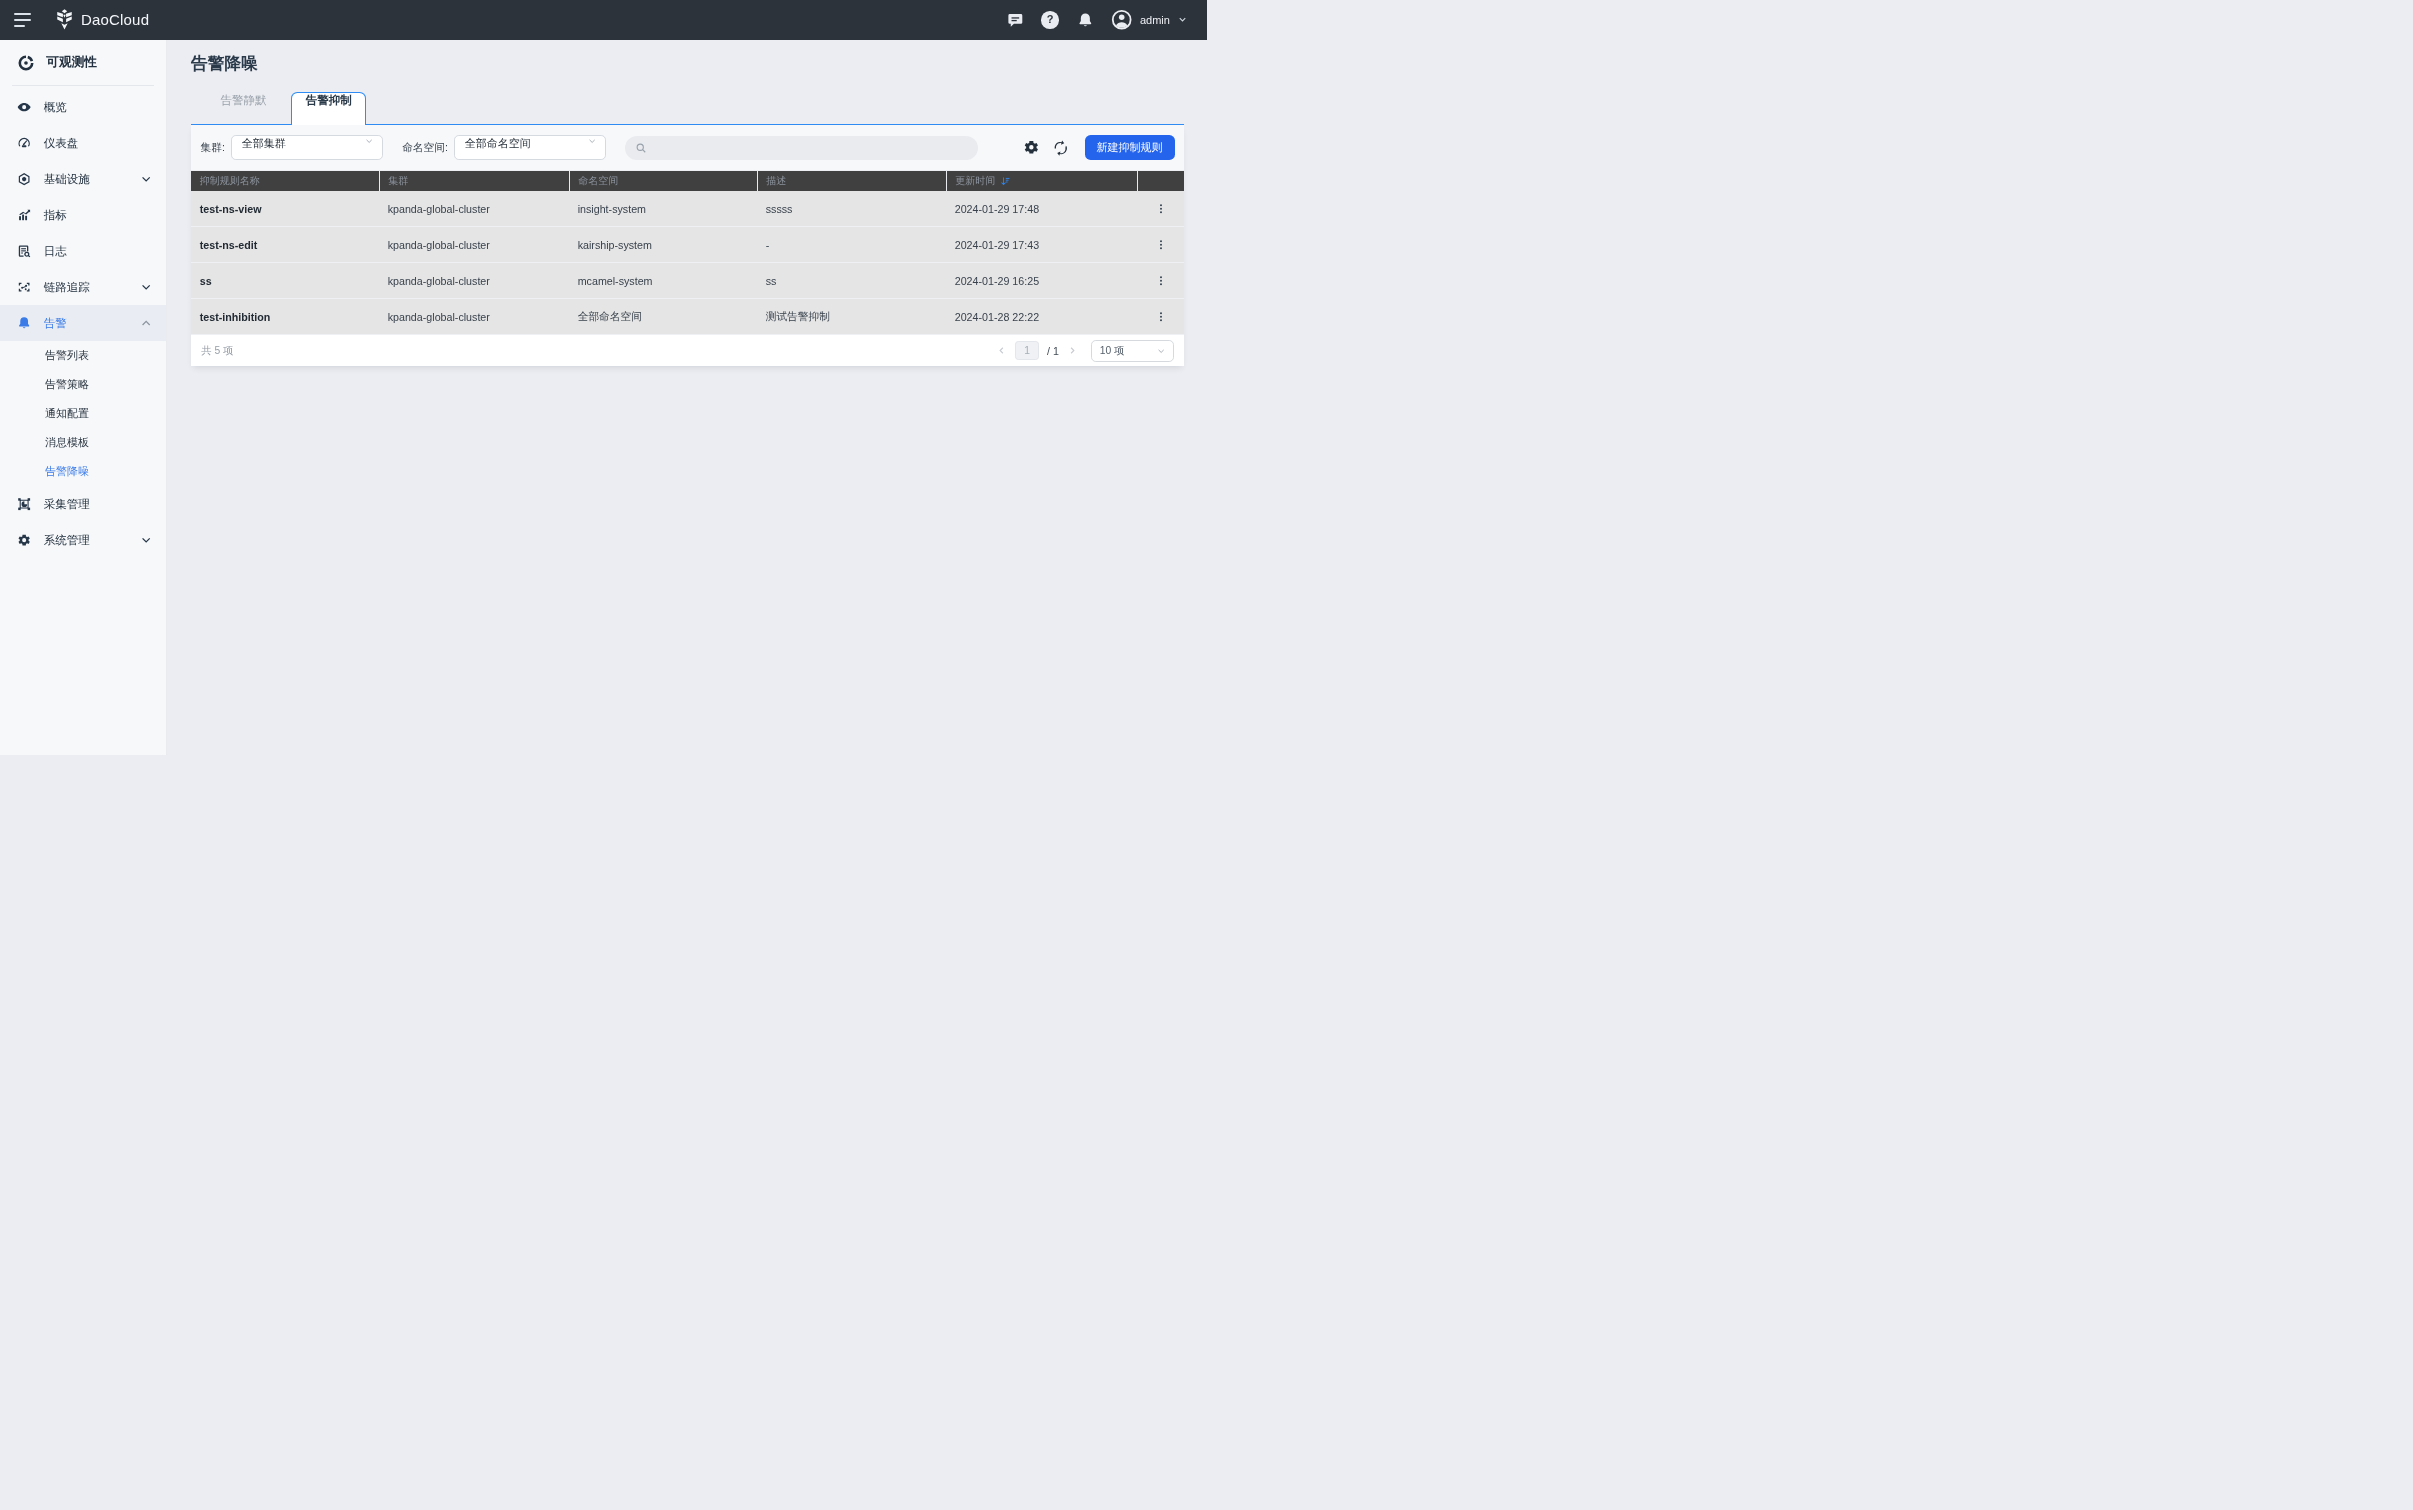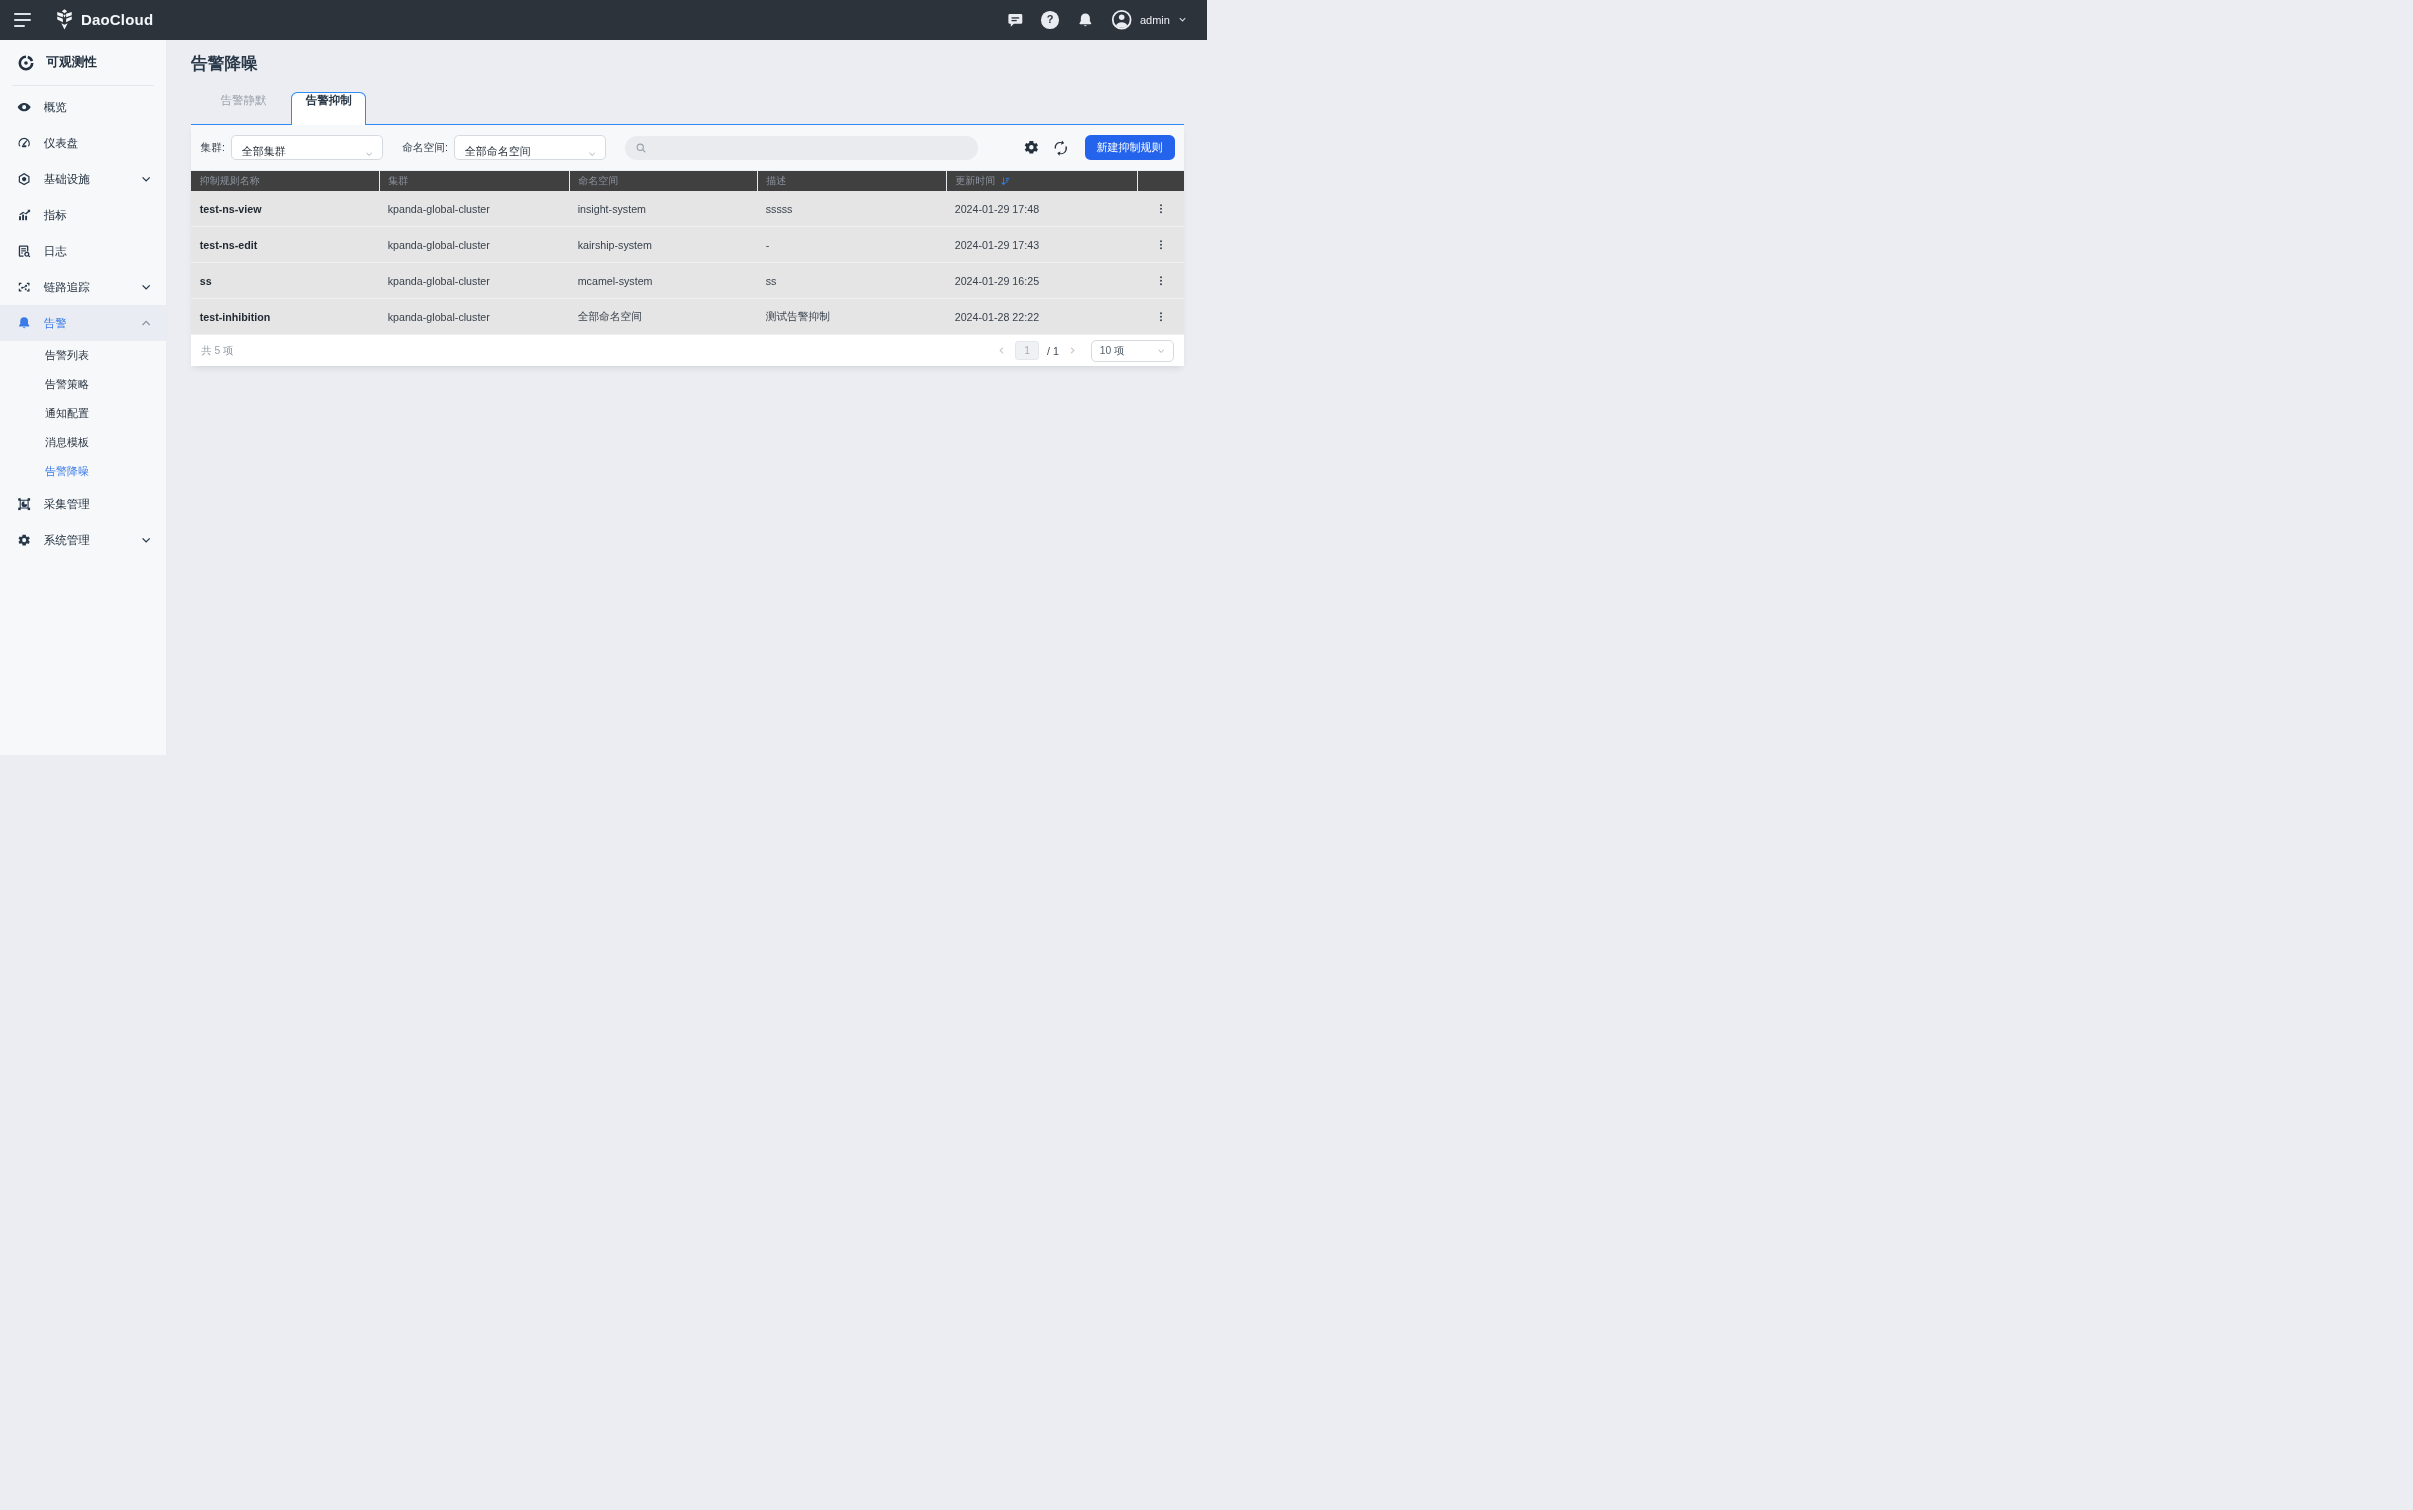--- a/index.html
+++ b/index.html
@@ -26,21 +26,21 @@
   
   .topbar{position:absolute;top:0;left:0;right:0;height:40px;background:var(--topbar-bg);
     display:flex;align-items:center;justify-content:space-between;padding:0 19px 0 14.3px;color:#e9edf2;z-index:20}
   .tb-left{display:flex;align-items:center}
   .hamburger{width:17.5px;cursor:pointer;display:flex;flex-direction:column;gap:4px;padding:3.2px 0}
   .hamburger i{display:block;height:2.1px;border-radius:1.6px;background:#dde3ea}
   .hamburger i:nth-child(1){width:16.7px}
   .hamburger i:nth-child(2){width:16.7px}
   .hamburger i:nth-child(3){width:11px}
   .brand{display:flex;align-items:center;gap:7.1px;margin-left:23px;color:#f4f7fa}
-  .brand-name{font-size:15px;font-weight:700;letter-spacing:0.2px}
+  .brand-name{font-size:15px;font-weight:400;letter-spacing:0.2px}
   .tb-right{display:flex;align-items:center;gap:18px}
   .tbicon{background:none;border:none;padding:0;color:#e9edf2;cursor:pointer;display:flex;align-items:center;justify-content:center}
   .help-circle{width:17.5px;height:17.5px;border-radius:50%;background:#e9edf2;display:flex;align-items:center;justify-content:center}
   .help-circle::after{content:"?";color:#2d333b;font-weight:700;font-size:11px;line-height:1}
   .userbox{display:flex;align-items:center;gap:7.1px;cursor:pointer}
   .username{font-size:11px;color:#eef1f5}
 
   
   .sidebar{position:absolute;top:40px;left:0;bottom:0;width:167px;background:var(--sidebar-bg);
     border-right:0.8px solid rgba(30,42,56,.06)}
@@ -67,21 +67,21 @@
     font-size:11.5px;font-weight:500;color:#99a1aa;cursor:pointer}
   .tab + .tab{margin-left:10.3px}
   .tab.active{background:#fff;border:1.6px solid var(--tab-blue);border-bottom:none;border-radius:6.3px 6.3px 0 0;
     color:#2b3a49;font-weight:700;height:33px;margin-bottom:-1.6px;position:relative;z-index:2}
 
   .panel{background:var(--panel-bg);box-shadow:0 3.2px 6.3px -1.6px rgba(45,62,84,.15)}
 
   .filters{display:flex;align-items:center;padding:10.3px 9.5px 9.5px}
   .flabel{font-size:10.7px;color:#39434e;margin-right:6.3px;white-space:nowrap}
   .select{width:152px;height:25.4px;background:#fff;border:0.8px solid #d5dae0;border-radius:4.8px;
-    display:flex;align-items:flex-end;padding:0 8px 0 9.5px;font-size:11px;color:#2b343e;cursor:pointer}
+    display:flex;align-items:flex-start;padding:0 8px 0 9.5px;font-size:11px;color:#2b343e;cursor:pointer}
   .select .chev{margin-left:auto}
   .ml24{margin-left:19px}
   .search{margin-left:19px;width:353px;height:24px;border-radius:12px;background:#e9ebef;
     display:flex;align-items:center;gap:5.6px;padding:0 9.5px;color:#99a1ab}
   .search input{flex:1;border:none;background:transparent;outline:none;font-size:10.7px;color:#333;font-family:inherit}
   .iconbtn{background:none;border:none;padding:0;width:19px;height:19px;color:#24303c;cursor:pointer;
     display:flex;align-items:center;justify-content:center}
   .iconbtn.gear{margin-left:auto}
   .iconbtn.refresh{margin-left:10.3px}
   .btn-primary{margin-left:14.3px;height:25.4px;padding:0 12px;border:none;border-radius:5.6px;cursor:pointer;

